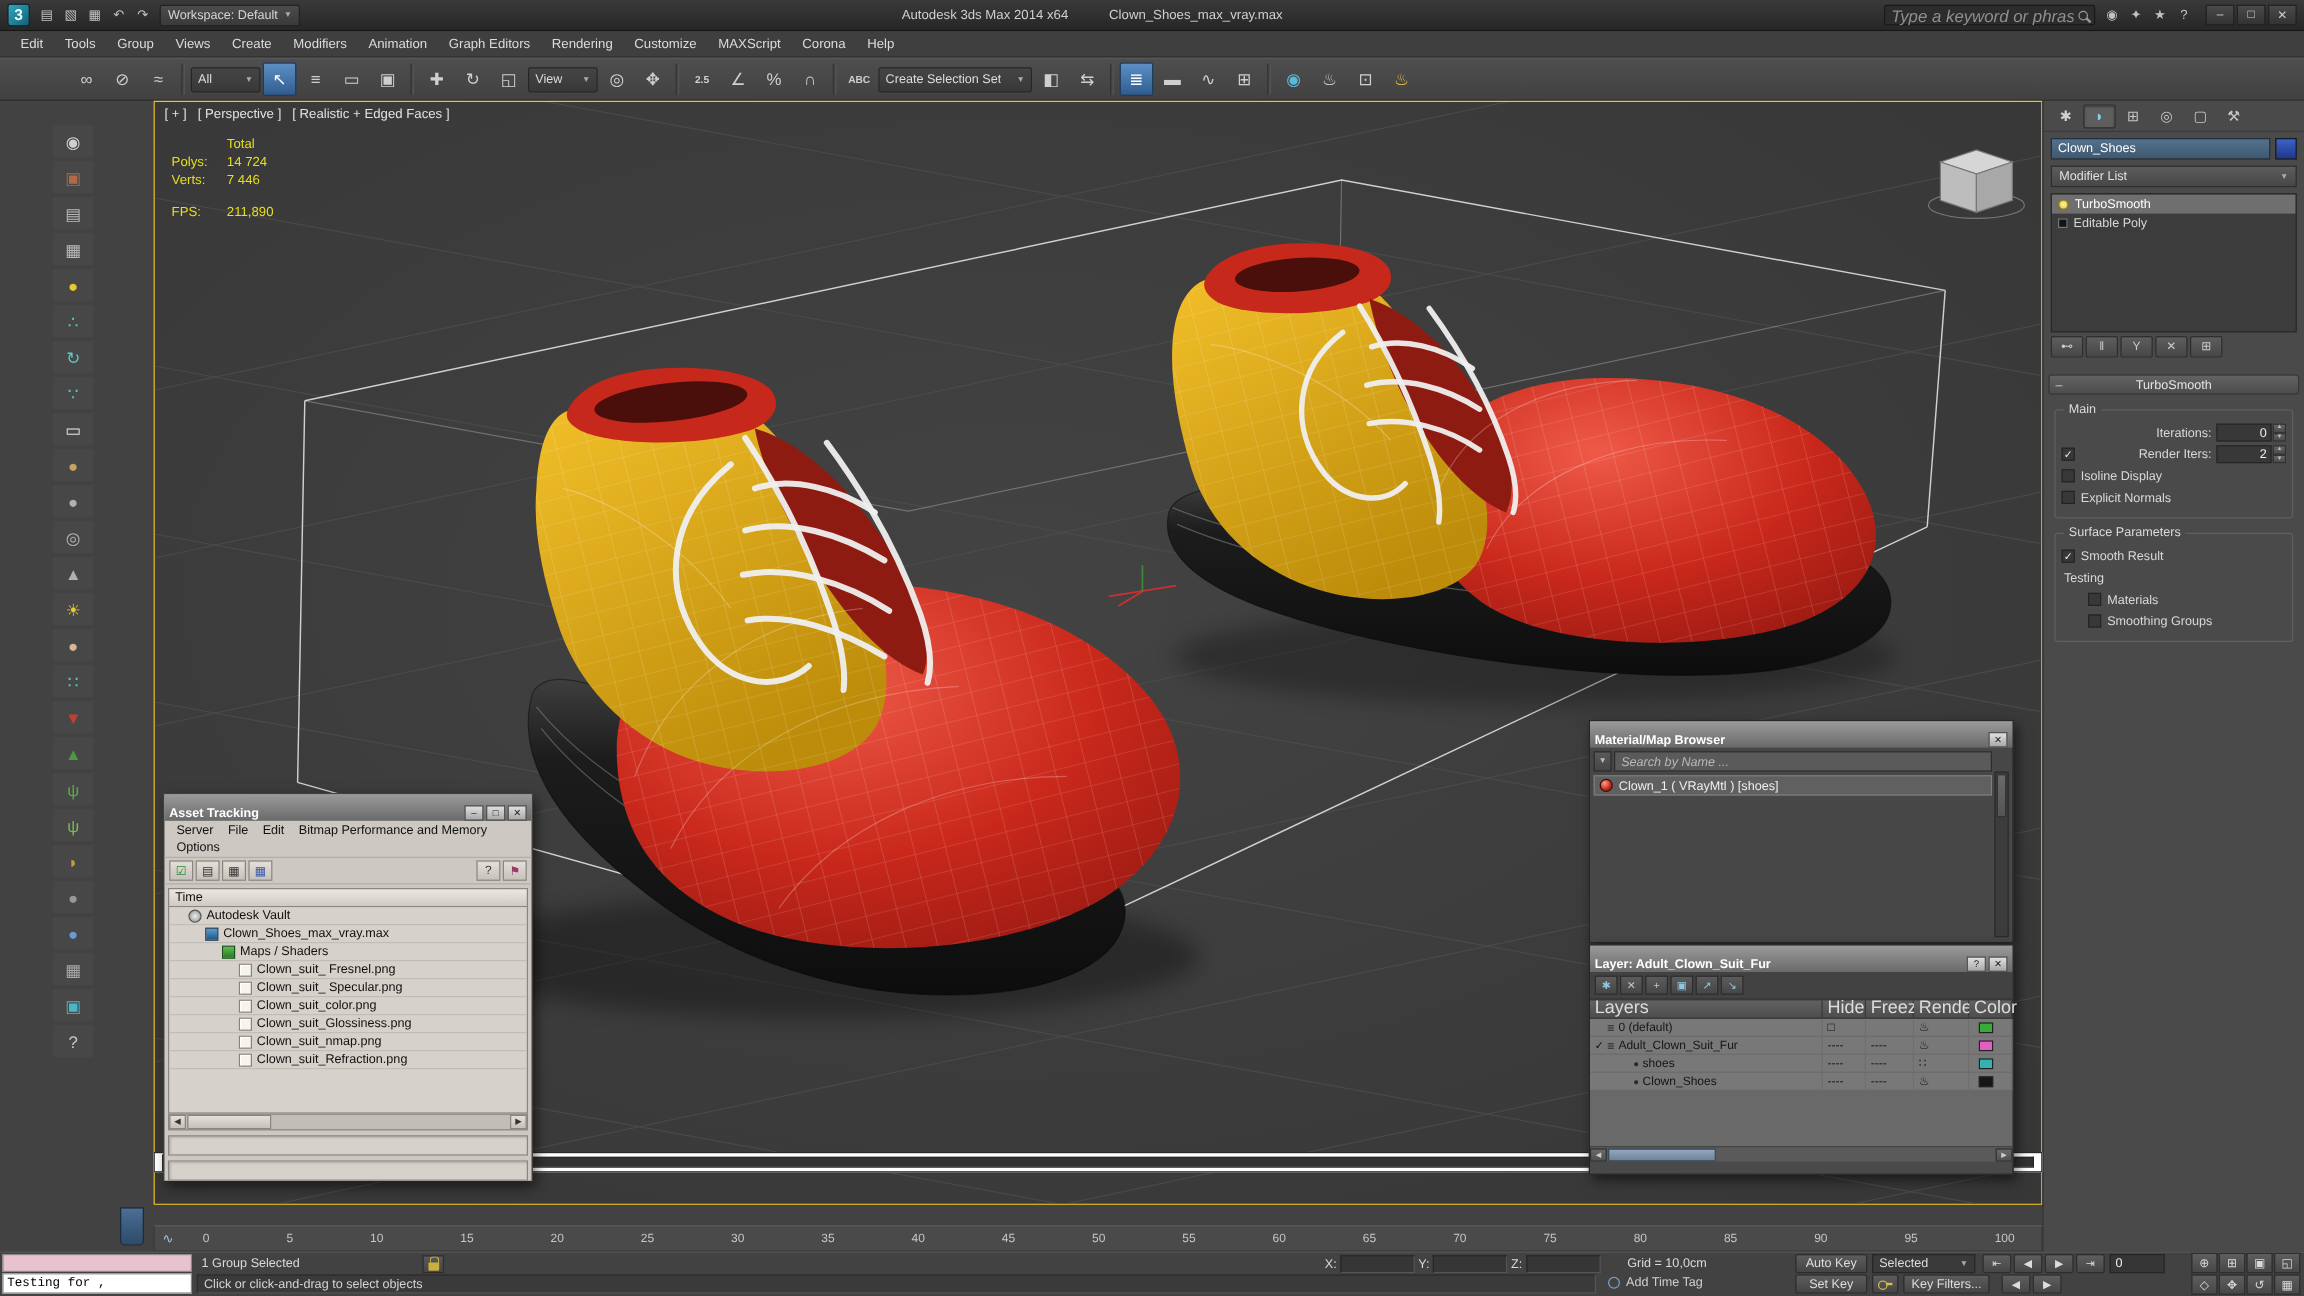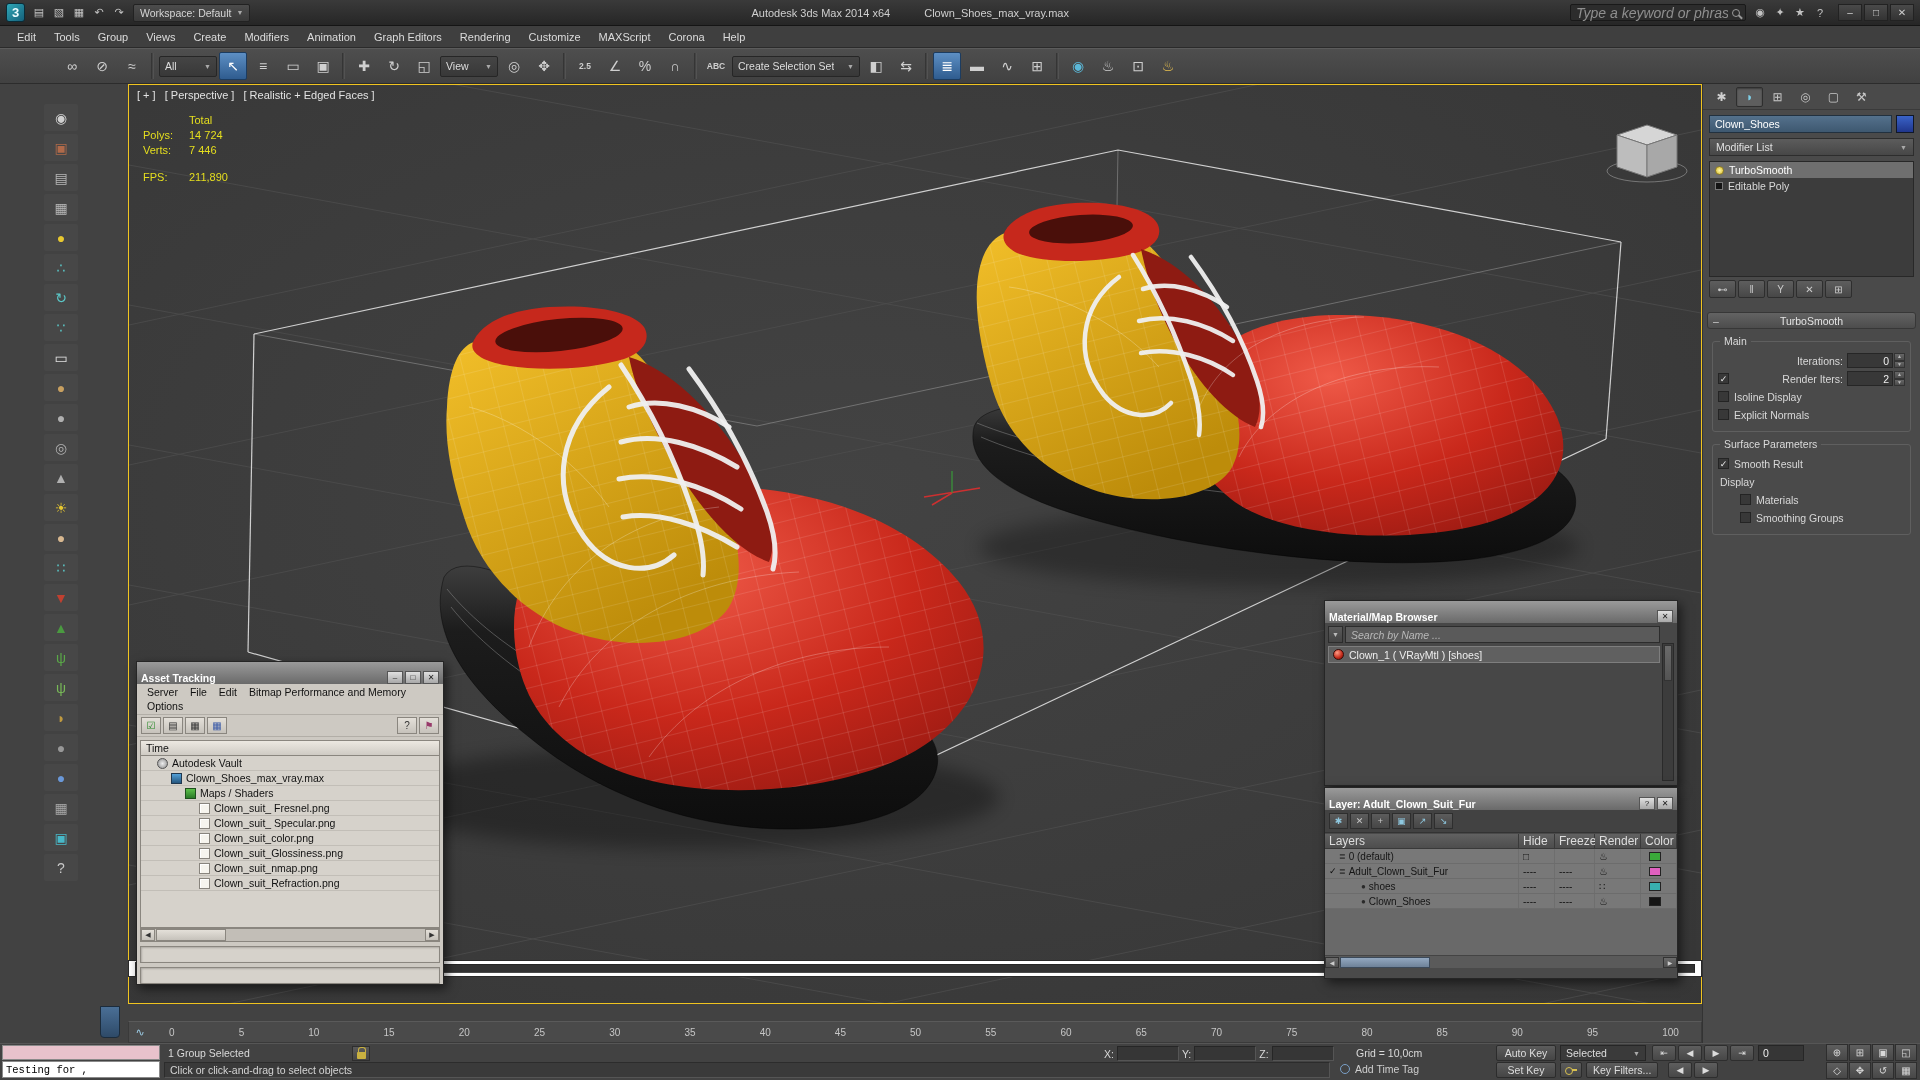--- a/index.html
+++ b/index.html
@@ -106,21 +106,21 @@
   .mat-sphere{width:11px;height:11px;border-radius:50%;background:radial-gradient(circle at 35% 30%,#ff9a84,#c22a1a 60%,#6d0e06);border:1px solid #3a0a06}
   .mb-vscroll{position:absolute;right:3px;top:42px;bottom:4px;width:12px;background:#3c3c3c;border:1px solid #2a2a2a}
   .mb-vthumb{position:absolute;left:1px;right:1px;top:1px;height:36px;background:linear-gradient(#6a6a6a,#545454);border:1px solid #333}
   
   #layer-win{left:1324px;top:787px;width:354px;height:192px;background:#4a4a4a}
   .lw-tools{display:flex;align-items:center;gap:2px;padding:3px 4px;background:#424242;border-bottom:1px solid #333}
   .lw-tool{width:19px;height:16px;background:linear-gradient(#5c5c5c,#464646);border:1px solid #2e2e2e;
            display:flex;align-items:center;justify-content:center;font-size:9px}
   .lw-header{display:flex;height:15px;margin-top:1px}
   .lw-hcell{background:linear-gradient(#616161,#4d4d4d);border-right:1px solid #393939;border-bottom:1px solid #393939;
-            display:flex;align-items:flex-end;padding-left:4px;font-size:12px;color:#ddd}
+            display:flex;align-items:flex-end;padding-left:4px;font-size:15px;color:#ddd}
   .lw-rows{background:#787878}
   .lw-row{display:flex;height:15px;border-bottom:1px solid #6c6c6c;color:#151515;font-size:10px}
   .lw-cell{display:flex;align-items:center;border-right:1px solid #6e6e6e;padding-left:4px;overflow:hidden}
   .lw-name{flex:1}
   .lw-row[data-ind="1"] .lw-name{padding-left:26px}
   .lw-cur{width:10px;flex:none;color:#0a0a0a;font-size:9px}
   .lw-li{margin-right:3px;font-size:8px;color:#2a2a2a}
   .lw-sw{width:12px;height:9px;border:1px solid #222;margin-left:4px}
   .lw-fill{background:#696969;height:46px}
   .lw-hscroll{height:13px;background:#5a5a5a;border-top:1px solid #444;display:flex;align-items:center}
@@ -859,21 +859,21 @@
     </div>
     <div class="group">
       <div class="group-label">Surface Parameters</div>
       <div class="prow left">
         <span class="cb on">
             <span>✓</span>
           </span>
         <span class="plabel">Smooth Result</span>
       </div>
       <div class="prow left">
-        <span class="plabel" style="margin-left:2px">Display</span>
+        <span class="plabel" style="margin-left:2px">Testing</span>
       </div>
       <div class="prow left indent1">
         <span class="cb">
             <span>✓</span>
           </span>
         <span class="plabel">Materials</span>
       </div>
       <div class="prow left indent1">
         <span class="cb">
             <span>✓</span>

